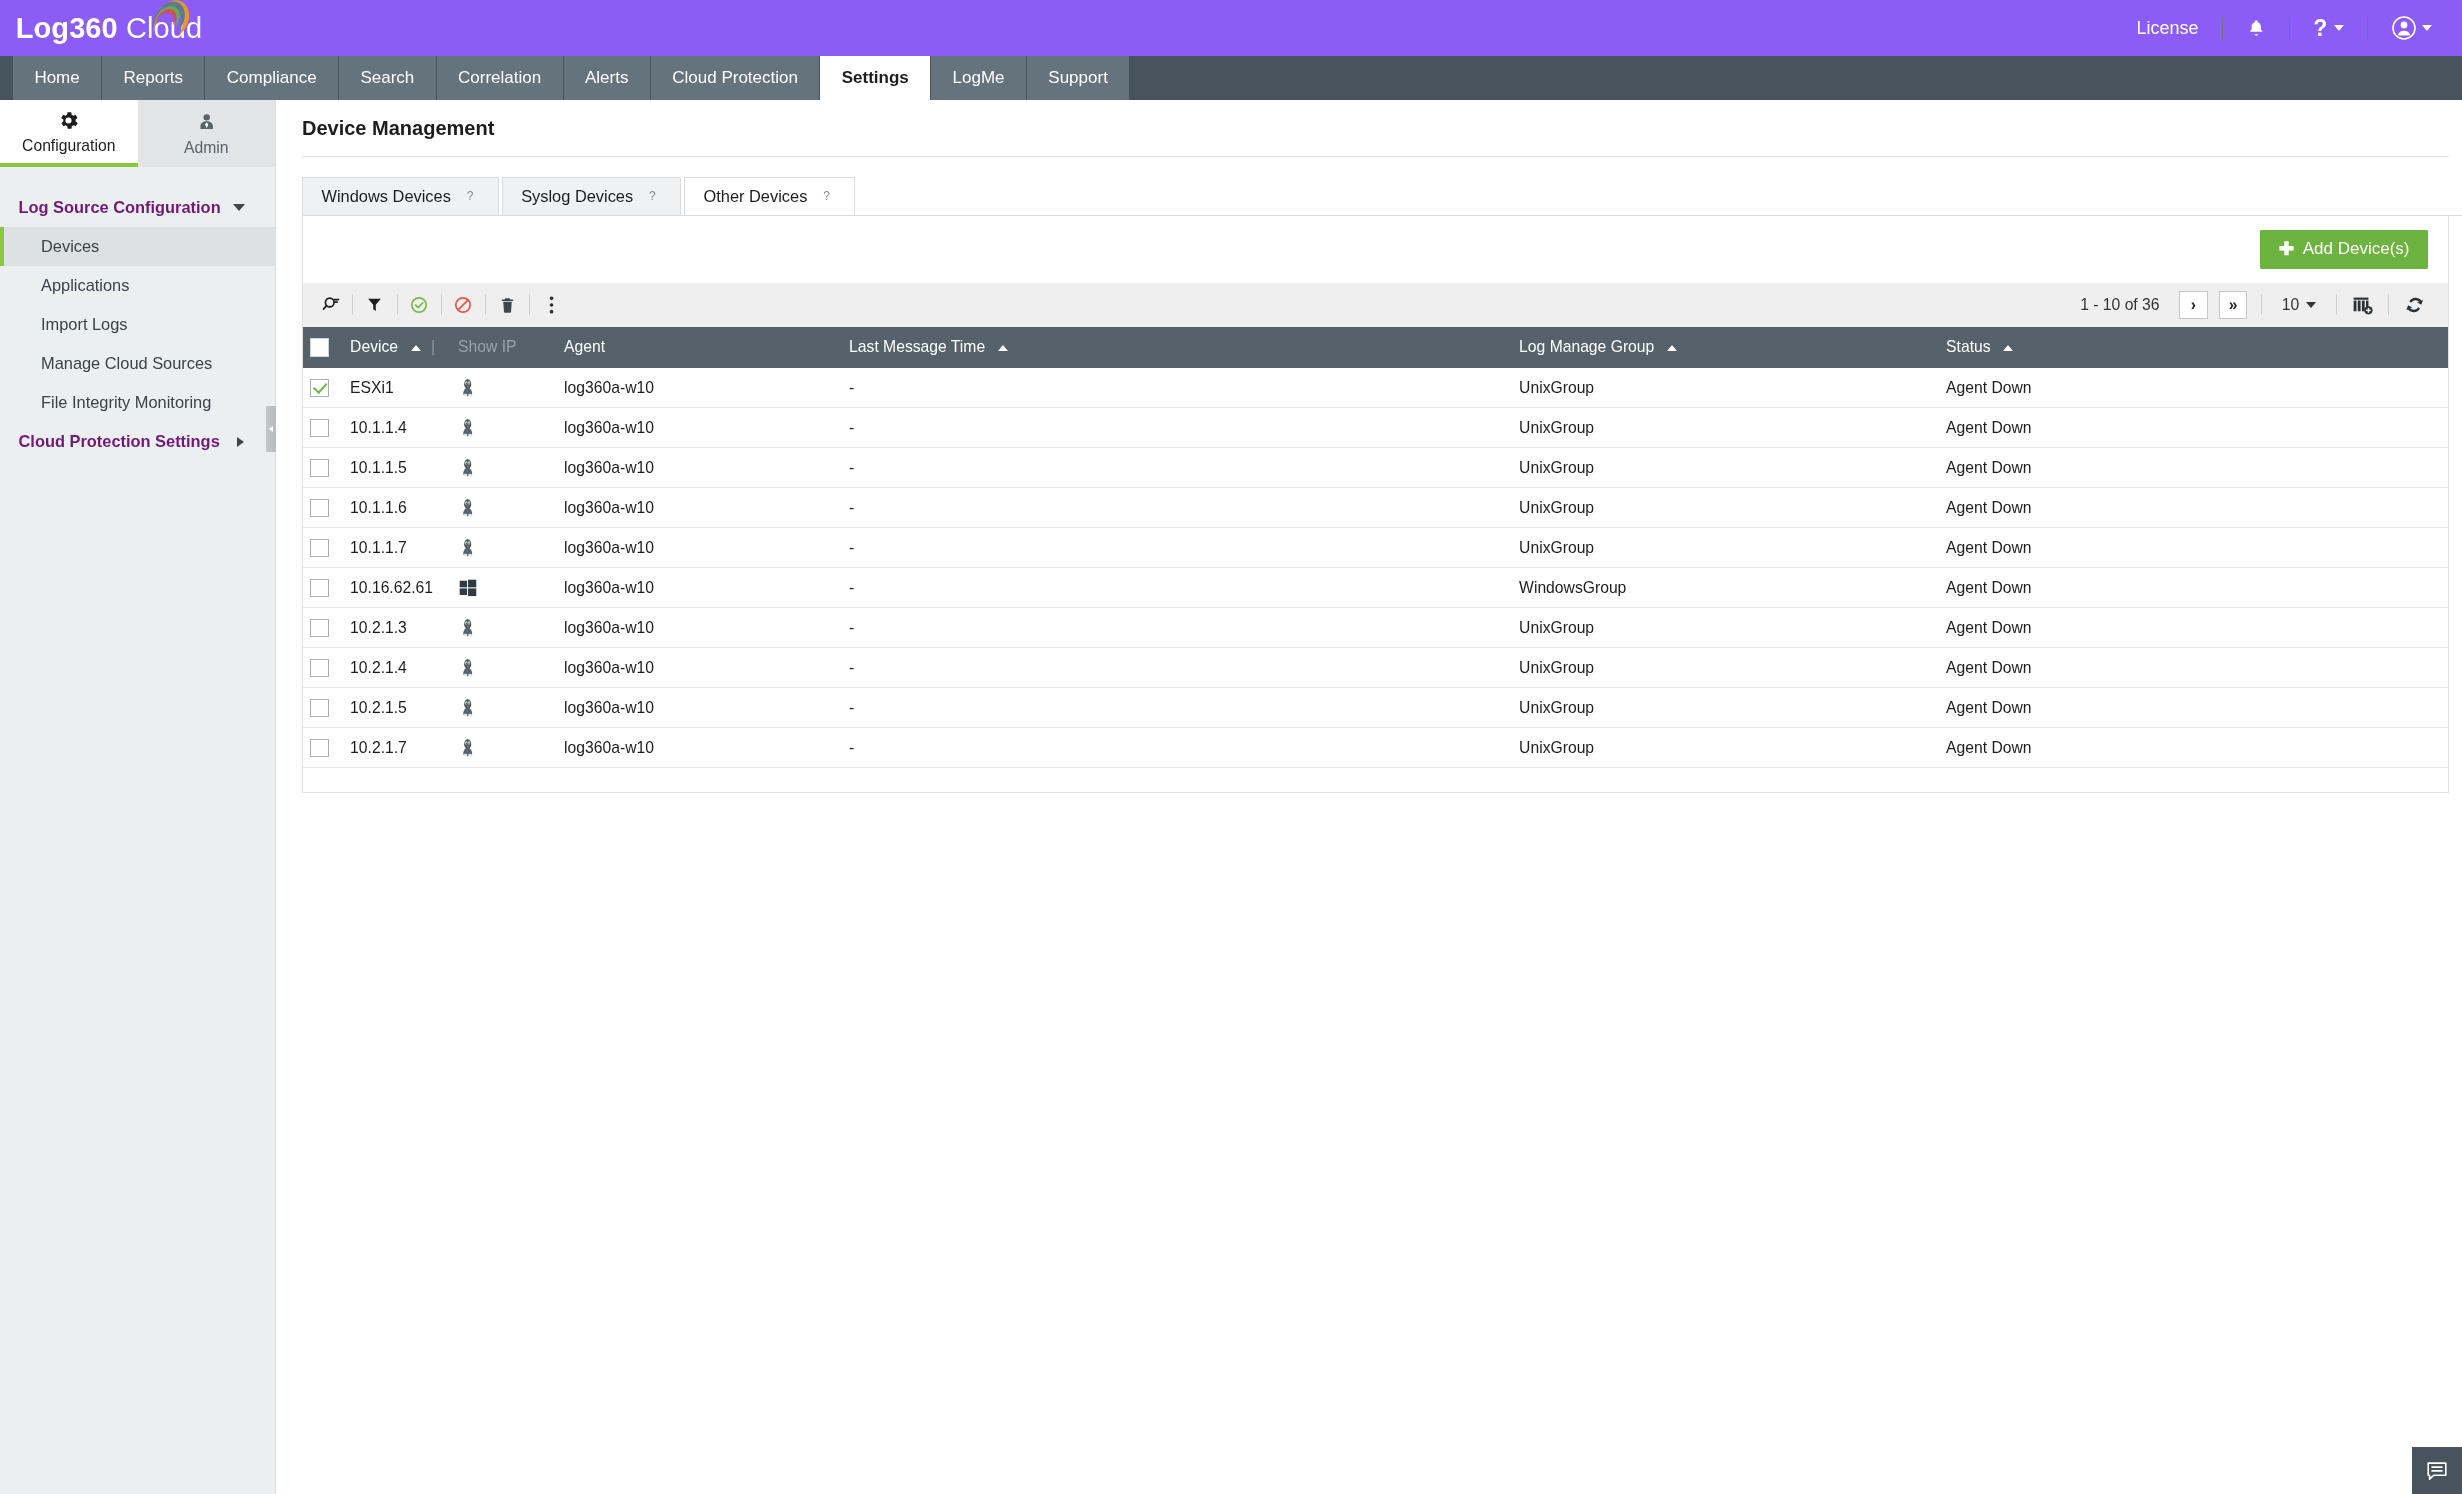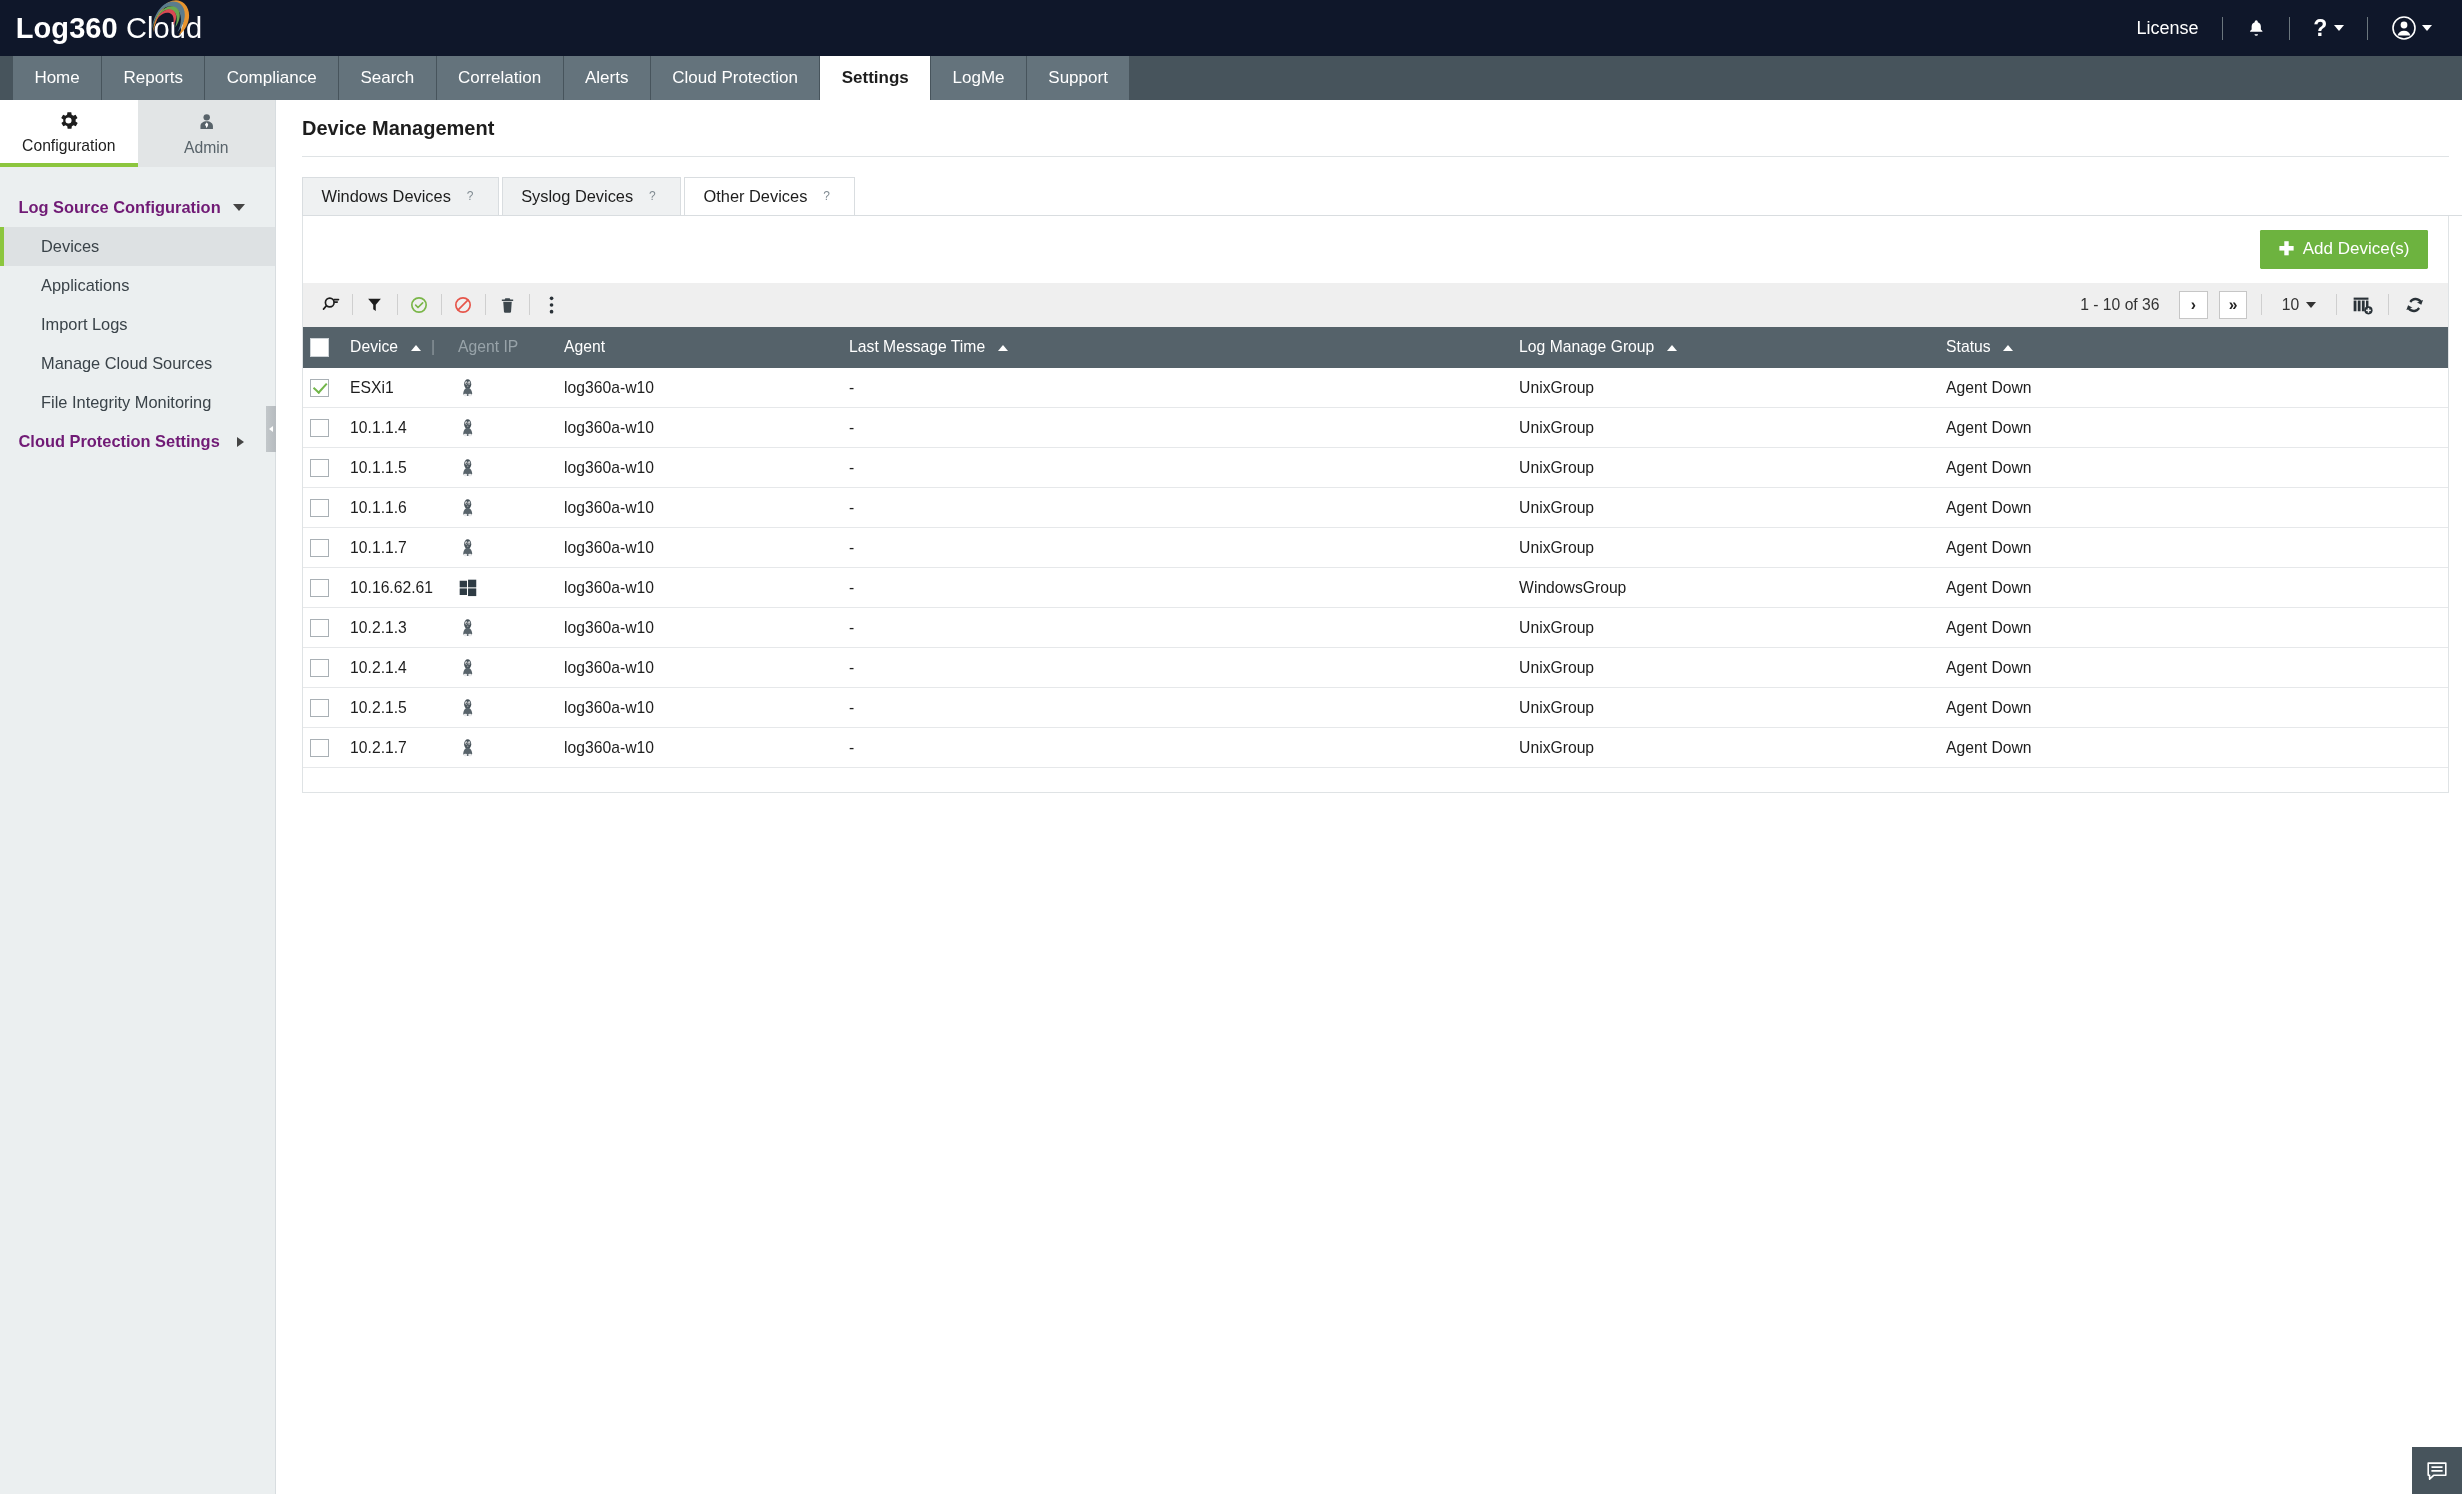--- a/index.html
+++ b/index.html
@@ -6,21 +6,21 @@
   html, body {
     width: 2462px; height: 1495px;
     background: #ffffff;
     font-family: "Liberation Sans", sans-serif;
     overflow: hidden;
   }
 
   
   .topbar {
     height: 56px;
-    background: #0f172a;
+    background: #8b5cf6;
     display: flex;
     align-items: center;
     position: relative;
   }
   .brand {
     display: flex; align-items: flex-end;
     margin-left: 15.7px;
     position: relative;
   }
   .brand-text {
@@ -547,21 +547,21 @@
       <table class="grid">
         <thead>
           <tr>
             <th class="c-chk">
               <span class="chk hdr"></span>
             </th>
             <th class="c-dev" colspan="2">
               <span>Device</span>
               <span class="sort-asc"></span>
               <span class="thsep">|</span>
-              <span class="showip">Agent IP</span>
+              <span class="showip">Show IP</span>
             </th>
             <th class="c-agent">
               <span>Agent</span>
             </th>
             <th class="c-time">
               <span>Last Message Time</span>
               <span class="sort-asc"></span>
             </th>
             <th class="c-group">
               <span>Log Manage Group</span>

